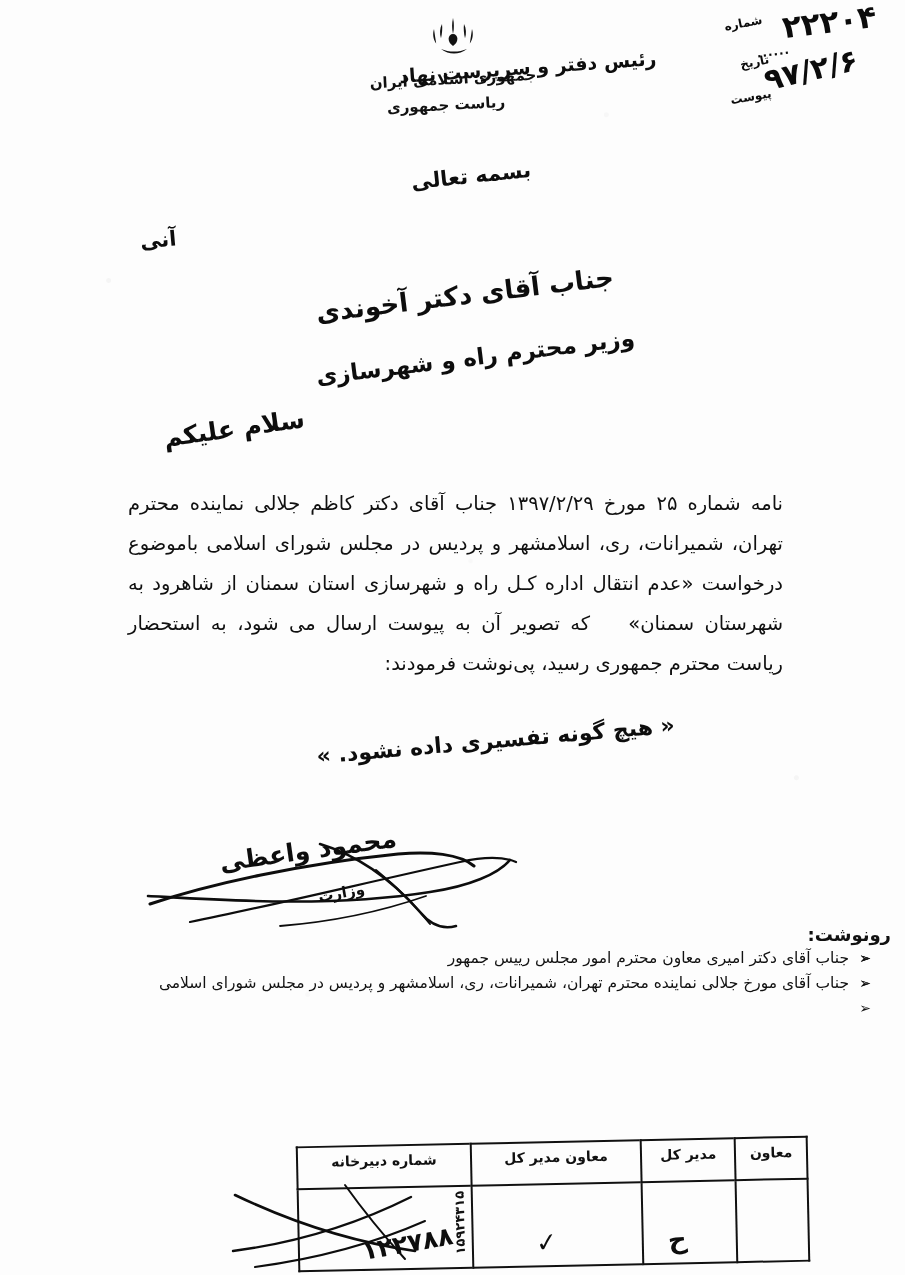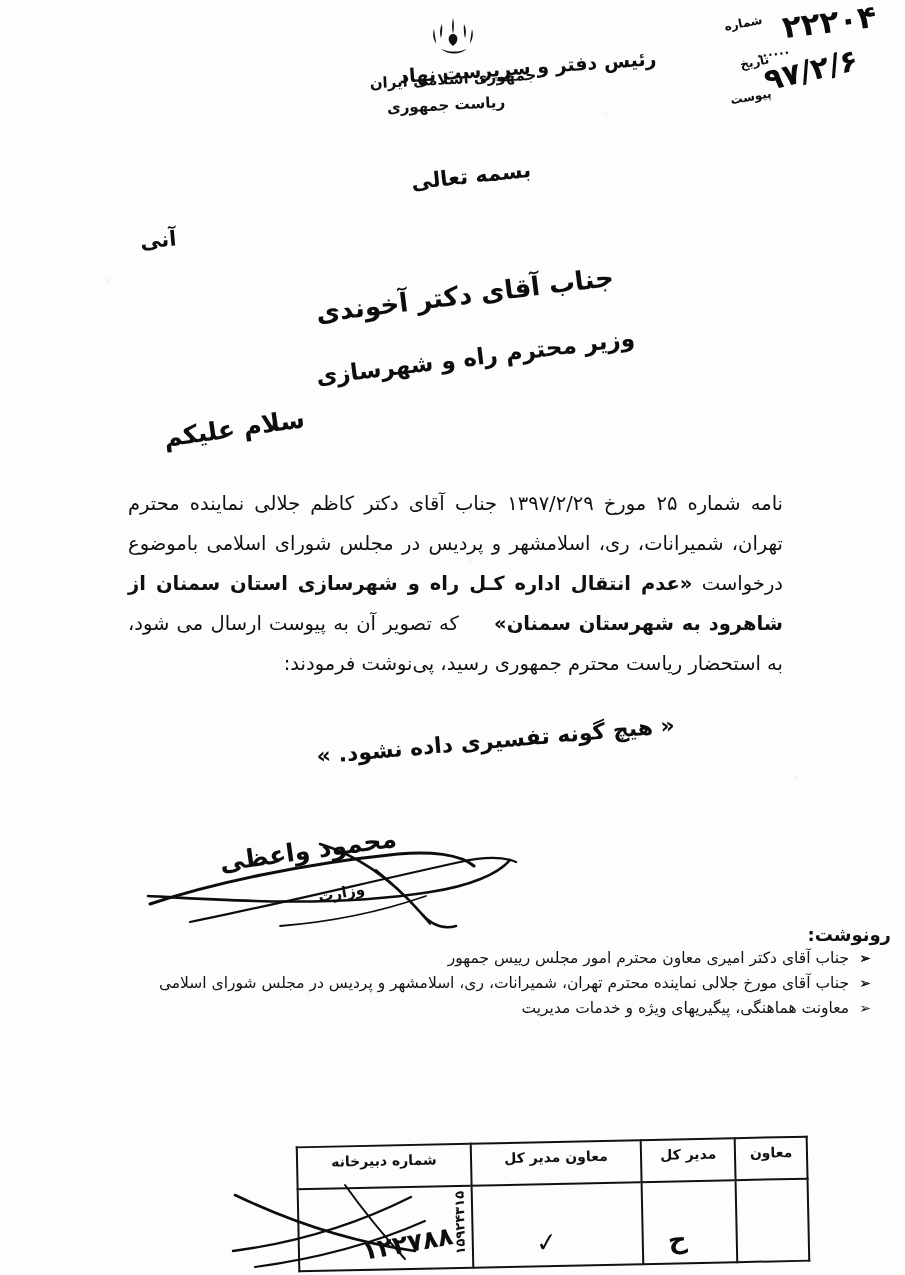--- a/index.html
+++ b/index.html
@@ -159,21 +159,21 @@
     top: 484px;
     right: 122px;
     left: 128px;
     font-family: "DejaVu Sans", sans-serif;
     font-size: 19.5px;
     line-height: 2.05;
     text-align: justify;
     color: #101010;
     letter-spacing: 0.2px;
   }
-  .body-text b { font-weight: 700; margin-left: 28px; }
+  .body-text b { font-weight: 400; margin-left: 28px; }
 
   
   .directive {
     position: absolute;
     top: 728px;
     right: 230px;
     font-size: 22px;
     font-weight: 700;
     transform: rotate(-5deg);
   }
@@ -366,21 +366,21 @@
     </svg>
   </div>
 
   <div class="cc-title">رونوشت:</div>
   <ul class="cc-list">
     <li><span class="bullet">➢</span></li>
     <li><span class="bullet">➢</span></li>
     <li><span class="bullet">➢</span><span>جناب آقای دکتر امیری معاون محترم امور مجلس رییس جمهور</span></li>
     <li><span class="bullet">➢</span></li>
     <li><span class="bullet">➢</span><span>جناب آقای مورخ جلالی نماینده محترم تهران، شمیرانات، ری، اسلامشهر و پردیس در مجلس شورای اسلامی</span></li>
-    <li><span class="bullet">➢</span><span>معاونت هماهنگی، پیگیریهای ویژه و خدمات مدیریت</span></li>
+    <li><span class="bullet">➢</span></li>
   </ul>
 
   <table class="reg-table">
     <tbody>
         <tr>
       <th class="hdr">معاون</th>
       <th class="hdr">مدیر کل</th>
       <th class="hdr">معاون مدیر کل</th>
       <th class="hdr">شماره دبیرخانه</th>
     </tr>

